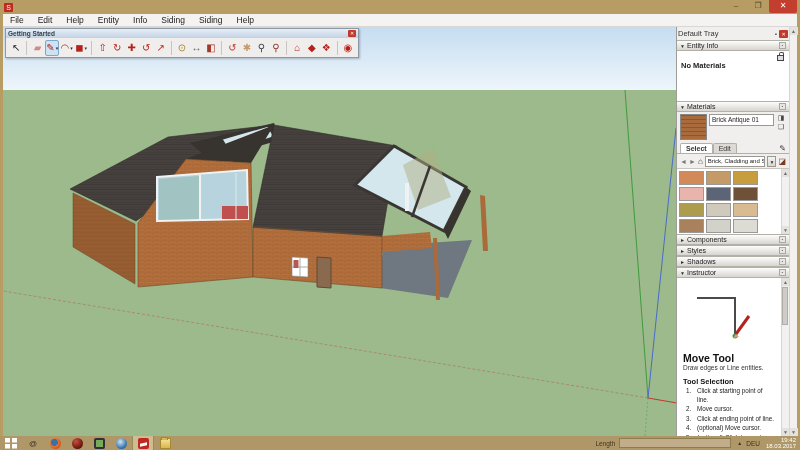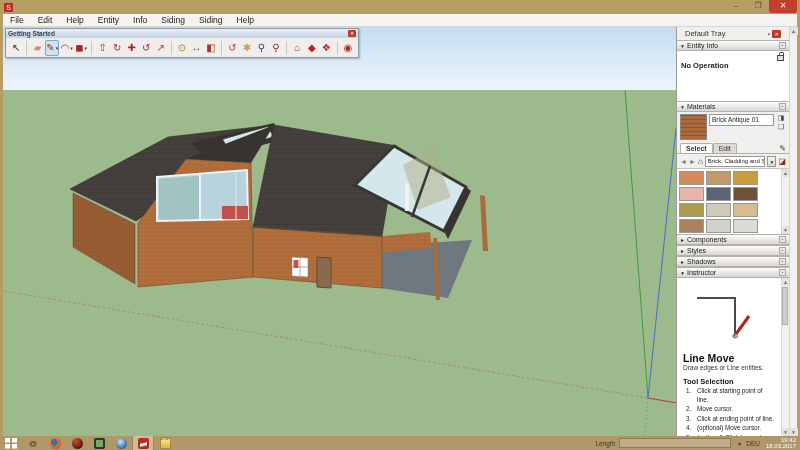--- a/index.html
+++ b/index.html
@@ -42,21 +42,21 @@
   .tbtn .dd { font-size:5px; color:#333; margin-left:1px; }
   .tsep { width:1px; height:14px; background:#c8c5c0; margin:0 3px; }
 
   
   .tray { width:121px; background:var(--tray-bg); border-left:1px solid #9e9c97; display:flex; }
   .tray-content { flex:1 1 auto; display:flex; flex-direction:column; overflow:hidden; }
   .tray-scroll { width:8px; background:#f2f1ef; border-left:1px solid #d8d6d2; display:flex;
     flex-direction:column; justify-content:space-between; align-items:center; }
   .sarrow { font-size:5px; color:#6a6a6a; width:8px; height:8px; line-height:8px; text-align:center;
     background:#e4e2de; }
-  .tray-title { height:13px; display:flex; align-items:center; padding:0 8px; }
+  .tray-title { height:13px; display:flex; align-items:center; padding:0 1px; }
   .tray-title-text { flex:1; font-size:7.5px; color:#333; }
   .pin-icon { font-size:6px; color:#555; margin-right:2px; }
   .tray-close { width:9px; height:8px; background:#c0392b; color:#fff; font-size:5px; line-height:8px;
     text-align:center; border-radius:1px; }
   .sec-header { height:11px; background:linear-gradient(#fdfdfc,#d8d5d0); border:1px solid #b3b0aa;
     border-left:none; border-right:none; display:flex; align-items:center; padding:0 3px; }
   .sec-arrow { font-size:5px; color:#333; width:7px; }
   .sec-title { flex:1; font-size:7px; color:#222; }
   .sec-btn { width:7px; height:7px; background:#e8e6e2; border:1px solid #aaa8a2; font-size:4px;
     line-height:6px; text-align:center; color:#666; }
@@ -338,21 +338,21 @@
           <span class="pin-icon">▪</span>
           <span class="tray-close">✕</span>
         </div>
 
         <div class="sec-header">
           <span class="sec-arrow">▼</span>
           <span class="sec-title">Entity Info</span>
           <span class="sec-btn">▪</span>
         </div>
         <div class="entity-body">
-          <span class="no-selection">No Operation</span>
+          <span class="no-selection">No Materials</span>
           <span class="lock"></span>
         </div>
 
         <div class="sec-header">
           <span class="sec-arrow">▼</span>
           <span class="sec-title">Materials</span>
           <span class="sec-btn">▪</span>
         </div>
         <div class="mat-body">
           <div class="mat-preview-row">
@@ -423,21 +423,21 @@
         <div class="instr-body">
           <div class="instr-fig">
             <svg width="100" height="72" viewBox="0 0 100 72">
               <polyline points="14,18 52,18 52,56" fill="none" stroke="#4a4a4a" stroke-width="2"></polyline>
               <circle cx="52" cy="56" r="2.5" fill="#3f9b3f"></circle>
               <line x1="53" y1="54" x2="66" y2="36" stroke="#b5221c" stroke-width="3"></line>
               <polygon points="53,54 50,58 56,57" fill="#caa27a"></polygon>
             </svg>
           </div>
           <div class="instr-text">
-            <div class="instr-h1">Line Move</div>
+            <div class="instr-h1">Move Tool</div>
             <div class="instr-sub">Draw edges or Line entities.</div>
             <div class="instr-h2">Tool Selection</div>
             <ol class="instr-steps">
 
             <li>Click at starting point of line.</li>
                 <li>Move cursor.</li>
                 <li>Click at ending point of line.</li>
                 <li>(optional) Move cursor.</li>
                 <li>(optional) Click to create connected line.</li>
               </ol>

